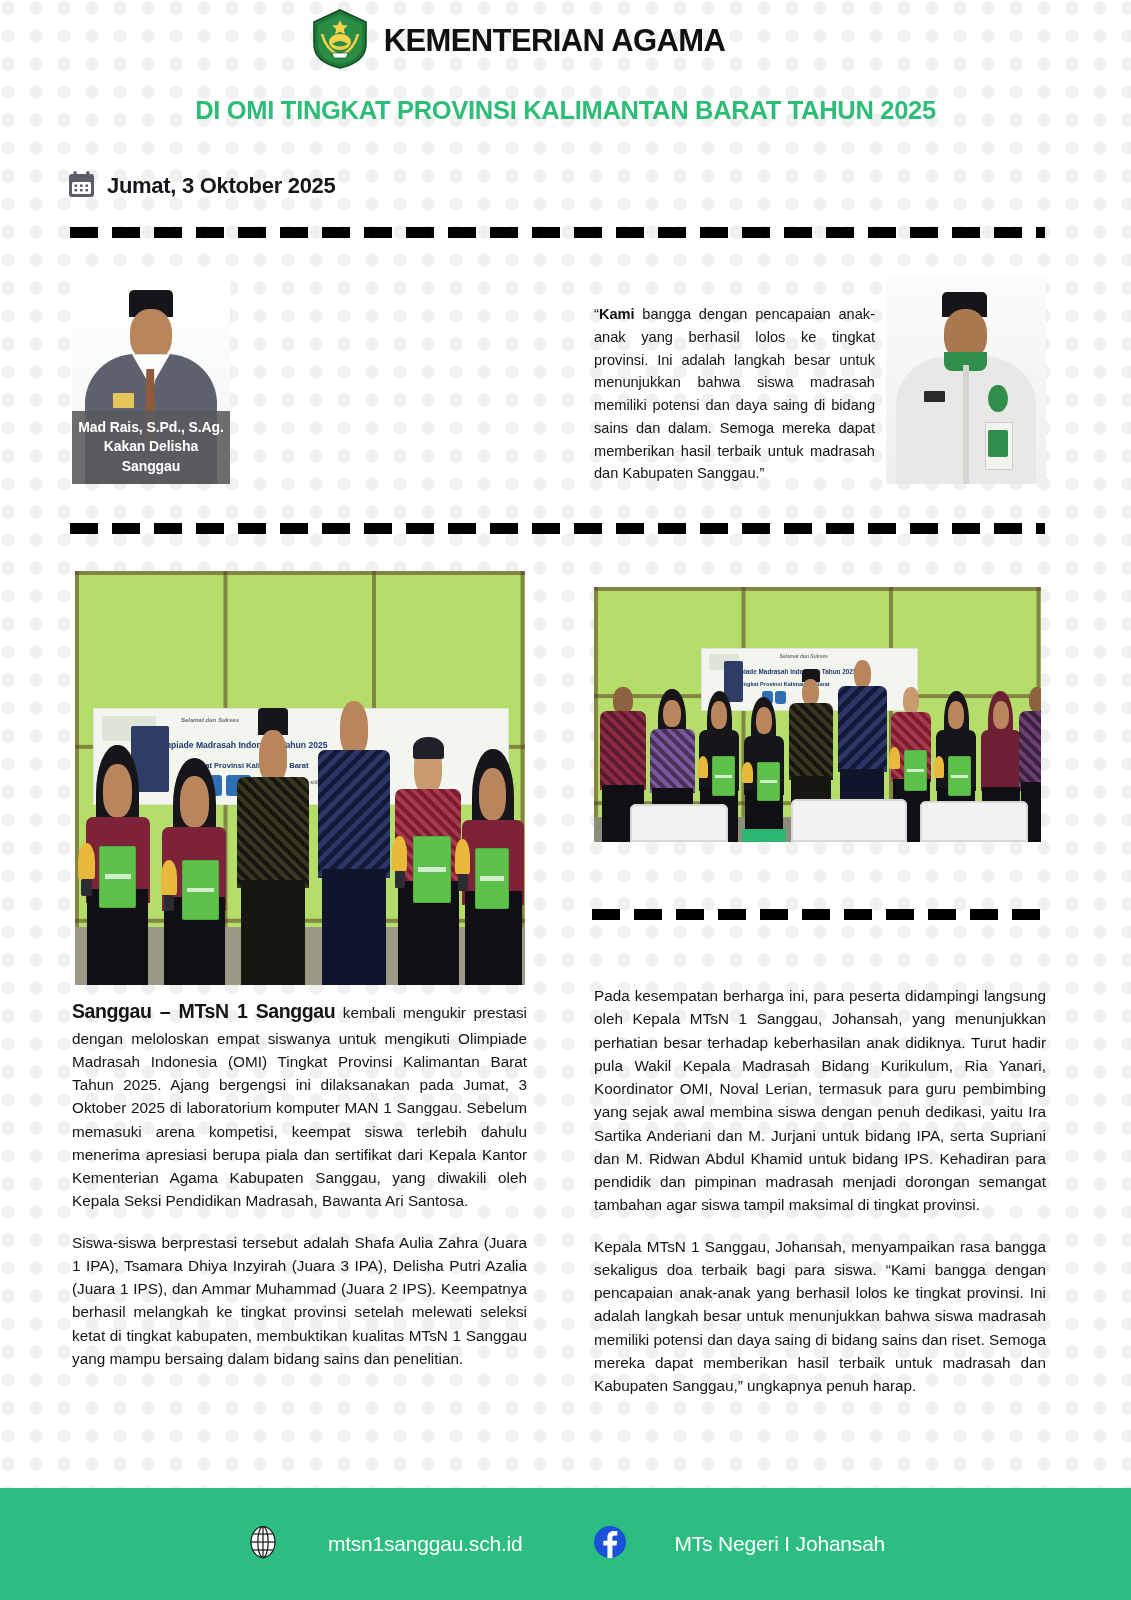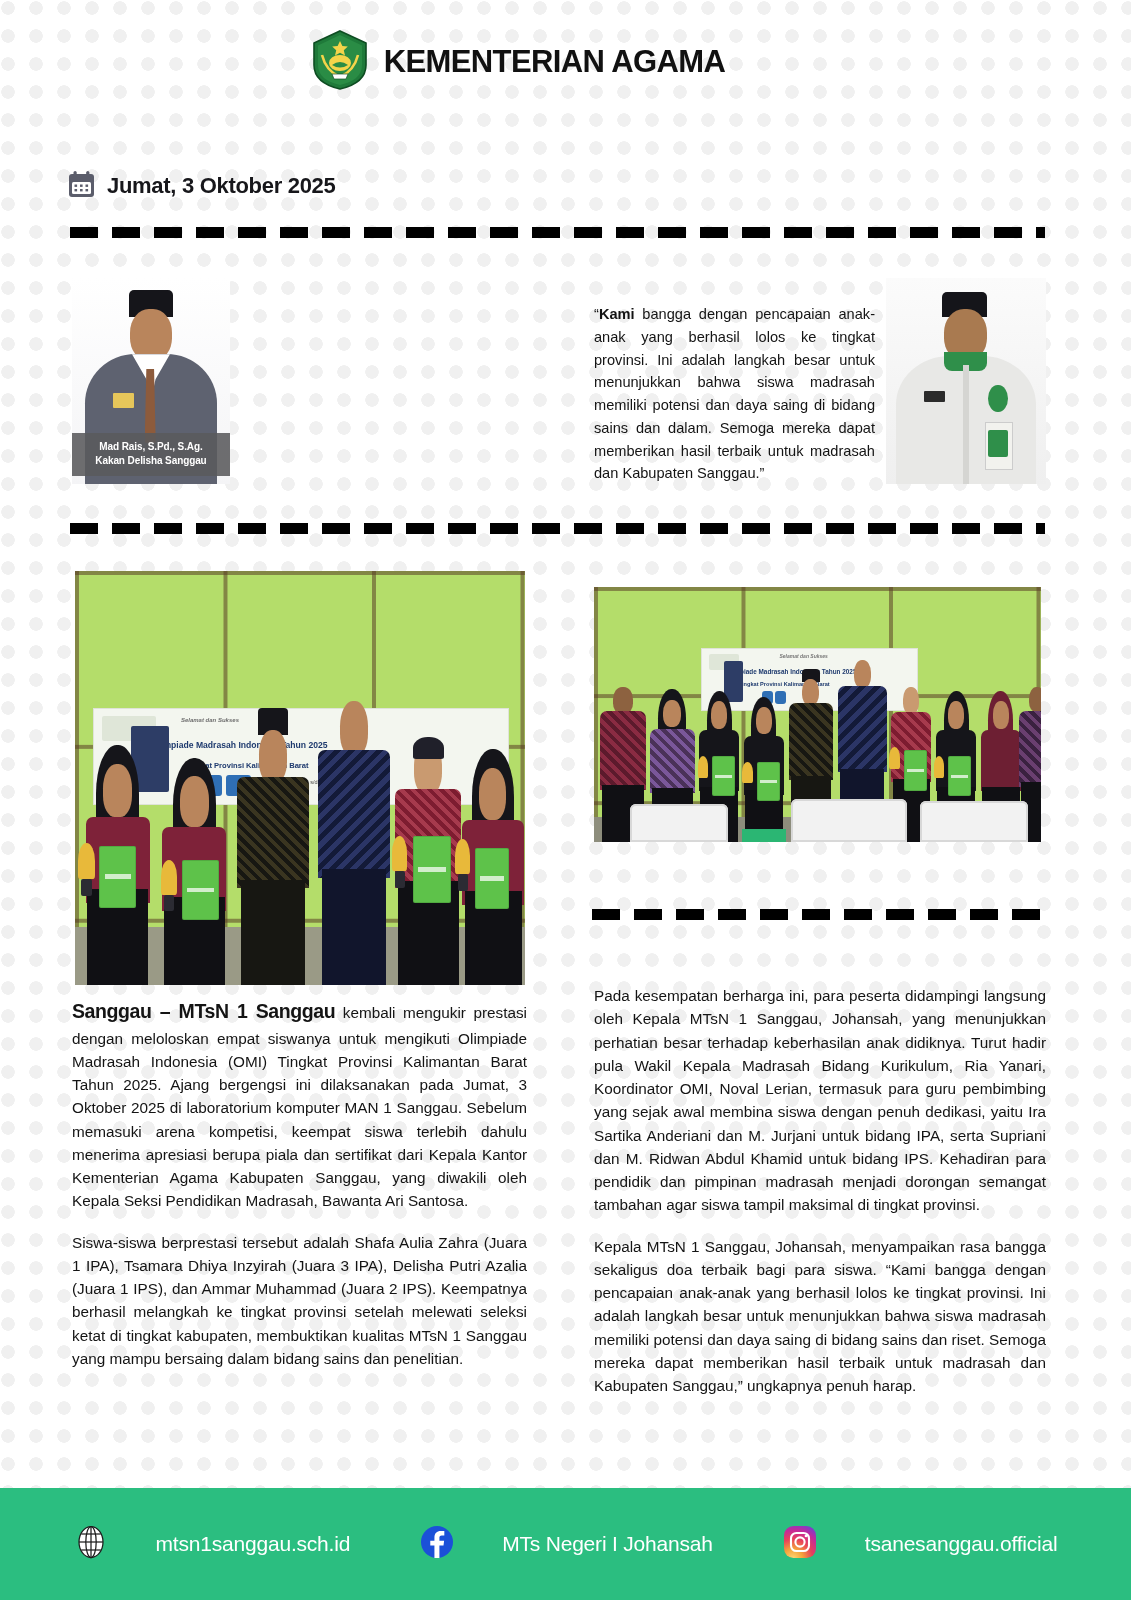--- a/index.html
+++ b/index.html
@@ -20,21 +20,21 @@
     position: absolute;
     inset: 0;
     background-color: #ffffff;
     background-image: radial-gradient(circle at 8px 8px, #f0f0f0 6.5px, rgba(240,240,240,0) 7px);
     background-size: 28px 28px;
   }
 
   
   .masthead {
     position: absolute;
-    top: 25px;
+    top: 4px;
     left: 0;
     width: 1131px;
     height: 74px;
     display: flex;
     align-items: center;
     justify-content: center;
     gap: 4px;
   }
   .brand {
     display: flex;
@@ -93,25 +93,25 @@
   #rule-mid    { top: 523px; left: 70px;  width: 975px; }
   #rule-right  { top: 909px; left: 592px; width: 451px; }
 
   
   .photo { position: absolute; overflow: hidden; }
 
   #portrait-left  { top: 278px; left: 72px;  width: 158px; height: 206px; }
   #portrait-right { top: 278px; left: 886px; width: 160px; height: 206px; }
   .caption-bar {
     position: absolute;
-    left: 0; right: 0; bottom: 8px;
+    left: 0; right: 0; bottom: 0;
     background: rgba(90,90,92,0.88);
     color: #ffffff;
     text-align: center;
-    font-size: 10px;
+    font-size: 14px;
     font-weight: 700;
     line-height: 1.38;
     padding: 7px 2px 8px;
     letter-spacing: -0.1px;
   }
 
   #photo-main  { top: 571px; left: 75px;  width: 450px; height: 414px; }
   #photo-group { top: 587px; left: 594px; width: 447px; height: 255px; }
 
   
@@ -222,20 +222,21 @@
           <path d="M22 36 q8 -6 16 0 q-8 5 -16 0z" fill="#2a8c45"></path>
           <path d="M22 45 L38 45 L36 50 L24 50 Z" fill="#ffffff" stroke="#0e4d22" stroke-width=".7"></path>
         </svg>
       </span>
       <span class="brand-name">KEMENTERIAN AGAMA</span>
     </div>
 
   </div>
 
   <div class="headline">
+    <span class="l2">DI OMI TINGKAT PROVINSI KALIMANTAN BARAT TAHUN 2025</span>
   </div>
 
   <div class="date-row">
     <span>
       <svg width="27" height="28" viewBox="0 0 27 28">
         <rect x="1" y="4" width="25" height="23" rx="3" fill="#5b5d6b"></rect>
         <rect x="5.5" y="1" width="3.2" height="6" rx="1.6" fill="#5b5d6b"></rect>
         <rect x="18.2" y="1" width="3.2" height="6" rx="1.6" fill="#5b5d6b"></rect>
         <rect x="4" y="12" width="19" height="12" rx="1.5" fill="#ffffff"></rect>
         <g fill="#5b5d6b">
@@ -480,35 +481,15 @@
     <div class="foot-item">
       <span>
         <svg width="34" height="34" viewBox="0 0 34 34">
           <circle cx="17" cy="17" r="16" fill="#1b50d8"></circle>
           <path d="M19.4 33V20.6h4.1l.62-4.8h-4.72v-3.06c0-1.39.39-2.34 2.38-2.34h2.54V6.11c-.44-.06-1.95-.19-3.71-.19-3.67 0-6.18 2.24-6.18 6.36v3.52h-4.15v4.8h4.15V33z" fill="#ffffff"></path>
         </svg>
       </span>
       <span class="foot-text">MTs Negeri I Johansah</span>
     </div>
 
-    <div class="foot-item">
-      <span>
-        <svg width="34" height="34" viewBox="0 0 34 34">
-          <defs>
-            <radialGradient id="igg" cx="28%" cy="102%" r="118%">
-              <stop offset="0%" stop-color="#ffd776"></stop>
-              <stop offset="26%" stop-color="#f5a33b"></stop>
-              <stop offset="52%" stop-color="#e8405a"></stop>
-              <stop offset="76%" stop-color="#c3299b"></stop>
-              <stop offset="100%" stop-color="#6b42d8"></stop>
-            </radialGradient>
-          </defs>
-          <rect x="1" y="1" width="32" height="32" rx="9.5" fill="url(#igg)"></rect>
-          <rect x="8" y="8" width="18" height="18" rx="5.4" fill="none" stroke="#ffffff" stroke-width="2.1"></rect>
-          <circle cx="17" cy="17" r="4.6" fill="none" stroke="#ffffff" stroke-width="2.1"></circle>
-          <circle cx="23.1" cy="10.9" r="1.45" fill="#ffffff"></circle>
-        </svg>
-      </span>
-      <span class="foot-text">tsanesanggau.official</span>
-    </div>
   </div>
 
 </div>
 
 </body></html>

